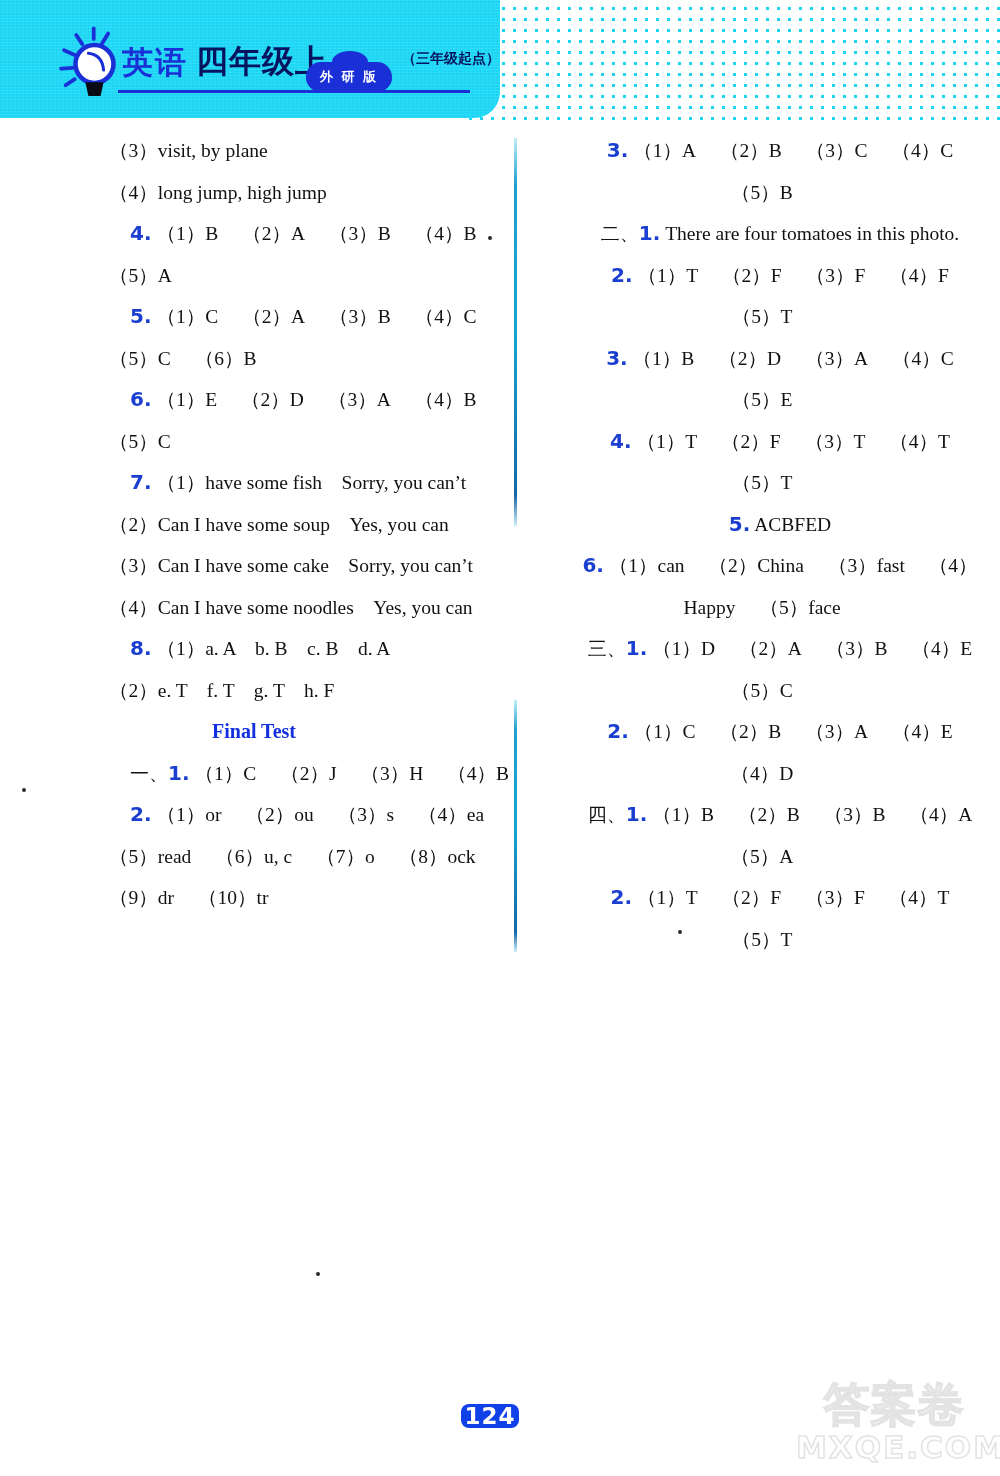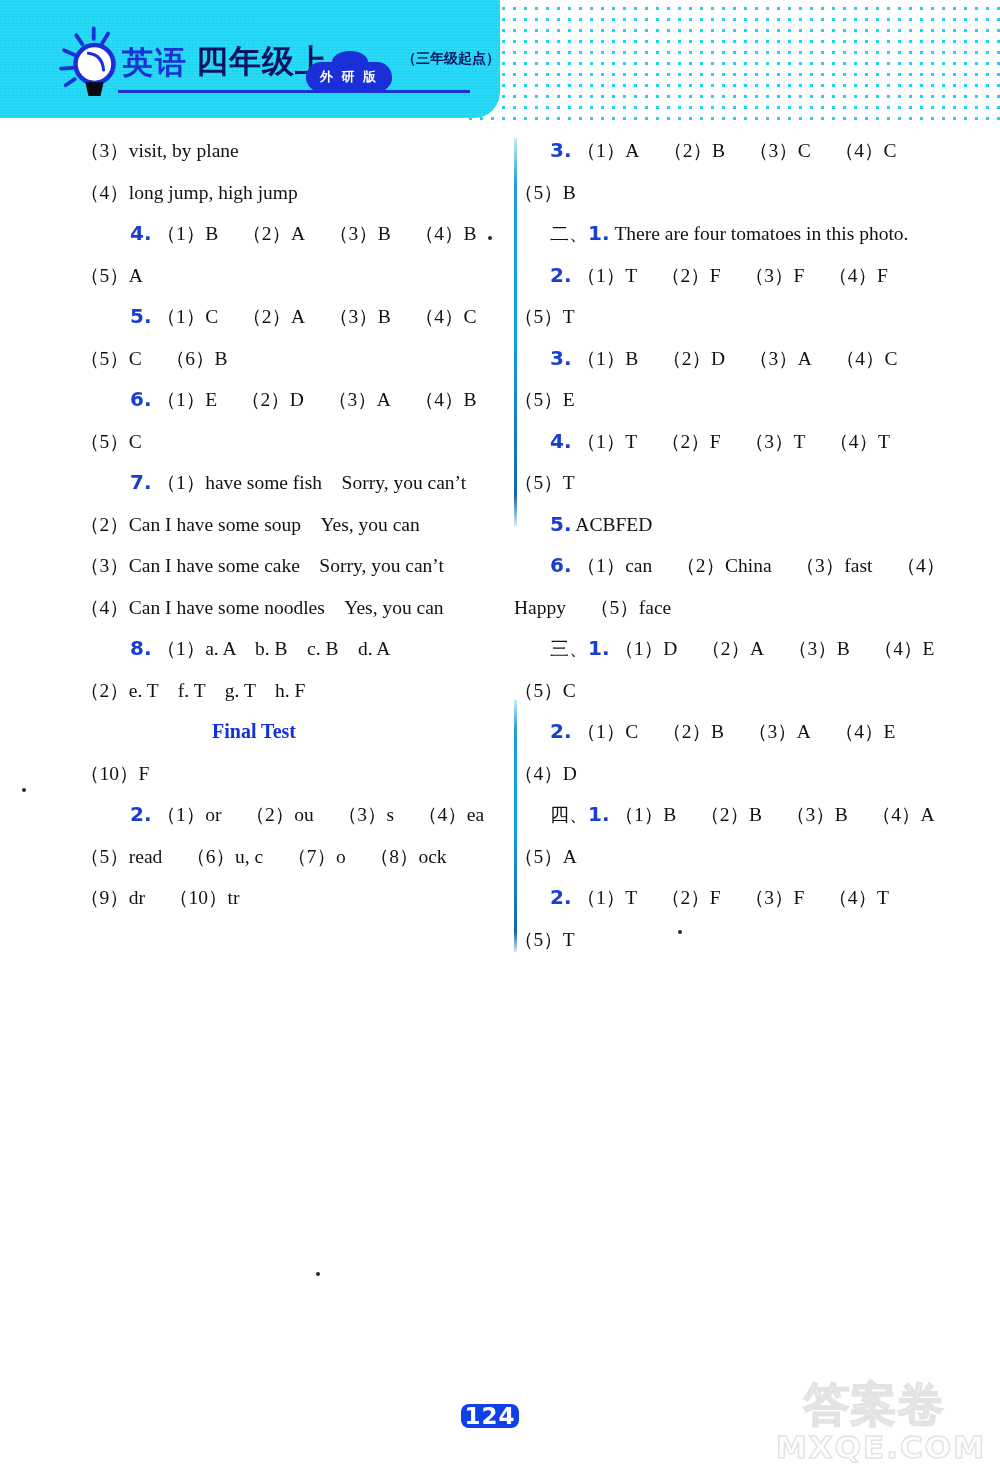--- a/index.html
+++ b/index.html
@@ -137,34 +137,34 @@
 
   
   .col {
     position: absolute;
     top: 130px;
     font-size: 19.5px;
     color: #111111;
     line-height: 41.5px;
   }
   .col-left  { left: 0px;   width: 500px; }
-  .col-right { left: 508px; width: 470px; }
+  .col-right { left: 524px; width: 470px; text-align: center; }
 
   .line {
     white-space: nowrap;
     height: 41.5px;
   }
   .ind {  
     padding-left: 130px;
   }
   .ind-r {
     padding-left: 42px;
   }
   .flush {    
-    padding-left: 80px;
+    padding-left: 109px;
   }
   .flush-r {
     padding-left: 6px;
   }
   .num {
     color: #1a3fd0;
     font-family: "DejaVu Sans", sans-serif;
     font-weight: bold;
     font-size: 20px;
   }
@@ -203,21 +203,21 @@
     font-family: "DejaVu Sans", sans-serif;
     font-weight: bold;
     font-size: 23px;
     display: flex;
     align-items: center;
     justify-content: center;
     letter-spacing: 1px;
   }
   .watermark {
     position: absolute;
-    left: 776px; top: 1378px;
+    left: 796px; top: 1378px;
     width: 196px;
     text-align: center;
     user-select: none;
   }
   .wm-cn {
     font-family: "DejaVu Sans", sans-serif;
     font-size: 46px;
     font-weight: bold;
     color: #ffffff;
     -webkit-text-stroke: 1.5px #e3e3e3;
@@ -284,21 +284,21 @@
       <div class="line flush"><span>（5）C</span><span class="sp3"></span><span>（6）B</span></div>
       <div class="line ind"><span class="num">6.</span> <span>（1）E</span><span class="sp3"></span><span>（2）D</span><span class="sp3"></span><span>（3）A</span><span class="sp3"></span><span>（4）B</span></div>
       <div class="line flush"><span>（5）C</span></div>
       <div class="line ind"><span class="num">7.</span> <span>（1）have some fish　Sorry, you can’t</span></div>
       <div class="line flush"><span>（2）Can I have some soup　Yes, you can</span></div>
       <div class="line flush"><span>（3）Can I have some cake　Sorry, you can’t</span></div>
       <div class="line flush"><span>（4）Can I have some noodles　Yes, you can</span></div>
       <div class="line ind"><span class="num">8.</span> <span>（1）a. A　b. B　c. B　d. A</span></div>
       <div class="line flush"><span>（2）e. T　f. T　g. T　h. F</span></div>
       <div class="line final-test">Final Test</div>
-      <div class="line flush"><span>（10）F</span></div>
+      <div class="line ind"><span class="cnum">一、</span><span class="num">1.</span> <span>（1）C</span><span class="sp3"></span><span>（2）J</span><span class="sp3"></span><span>（3）H</span><span class="sp3"></span><span>（4）B</span></div>
       <div class="line ind"><span class="num">2.</span> <span>（1）or</span><span class="sp3"></span><span>（2）ou</span><span class="sp3"></span><span>（3）s</span><span class="sp3"></span><span>（4）ea</span></div>
       <div class="line flush"><span>（5）read</span><span class="sp3"></span><span>（6）u, c</span><span class="sp3"></span><span>（7）o</span><span class="sp3"></span><span>（8）ock</span></div>
       <div class="line flush"><span>（9）dr</span><span class="sp3"></span><span>（10）tr</span></div>
     </div>
   <div class="col col-right" id="col-right">
       <div class="line ind-r"><span class="num">3.</span> <span>（1）A</span><span class="sp3"></span><span>（2）B</span><span class="sp3"></span><span>（3）C</span><span class="sp3"></span><span>（4）C</span></div>
       <div class="line flush-r"><span>（5）B</span></div>
       <div class="line ind-r"><span class="cnum">二、</span><span class="num">1.</span> <span>There are four tomatoes in this photo.</span></div>
       <div class="line ind-r"><span class="num">2.</span> <span>（1）T</span><span class="sp3"></span><span>（2）F</span><span class="sp3"></span><span>（3）F</span><span class="sp3"></span><span>（4）F</span></div>
       <div class="line flush-r"><span>（5）T</span></div>

